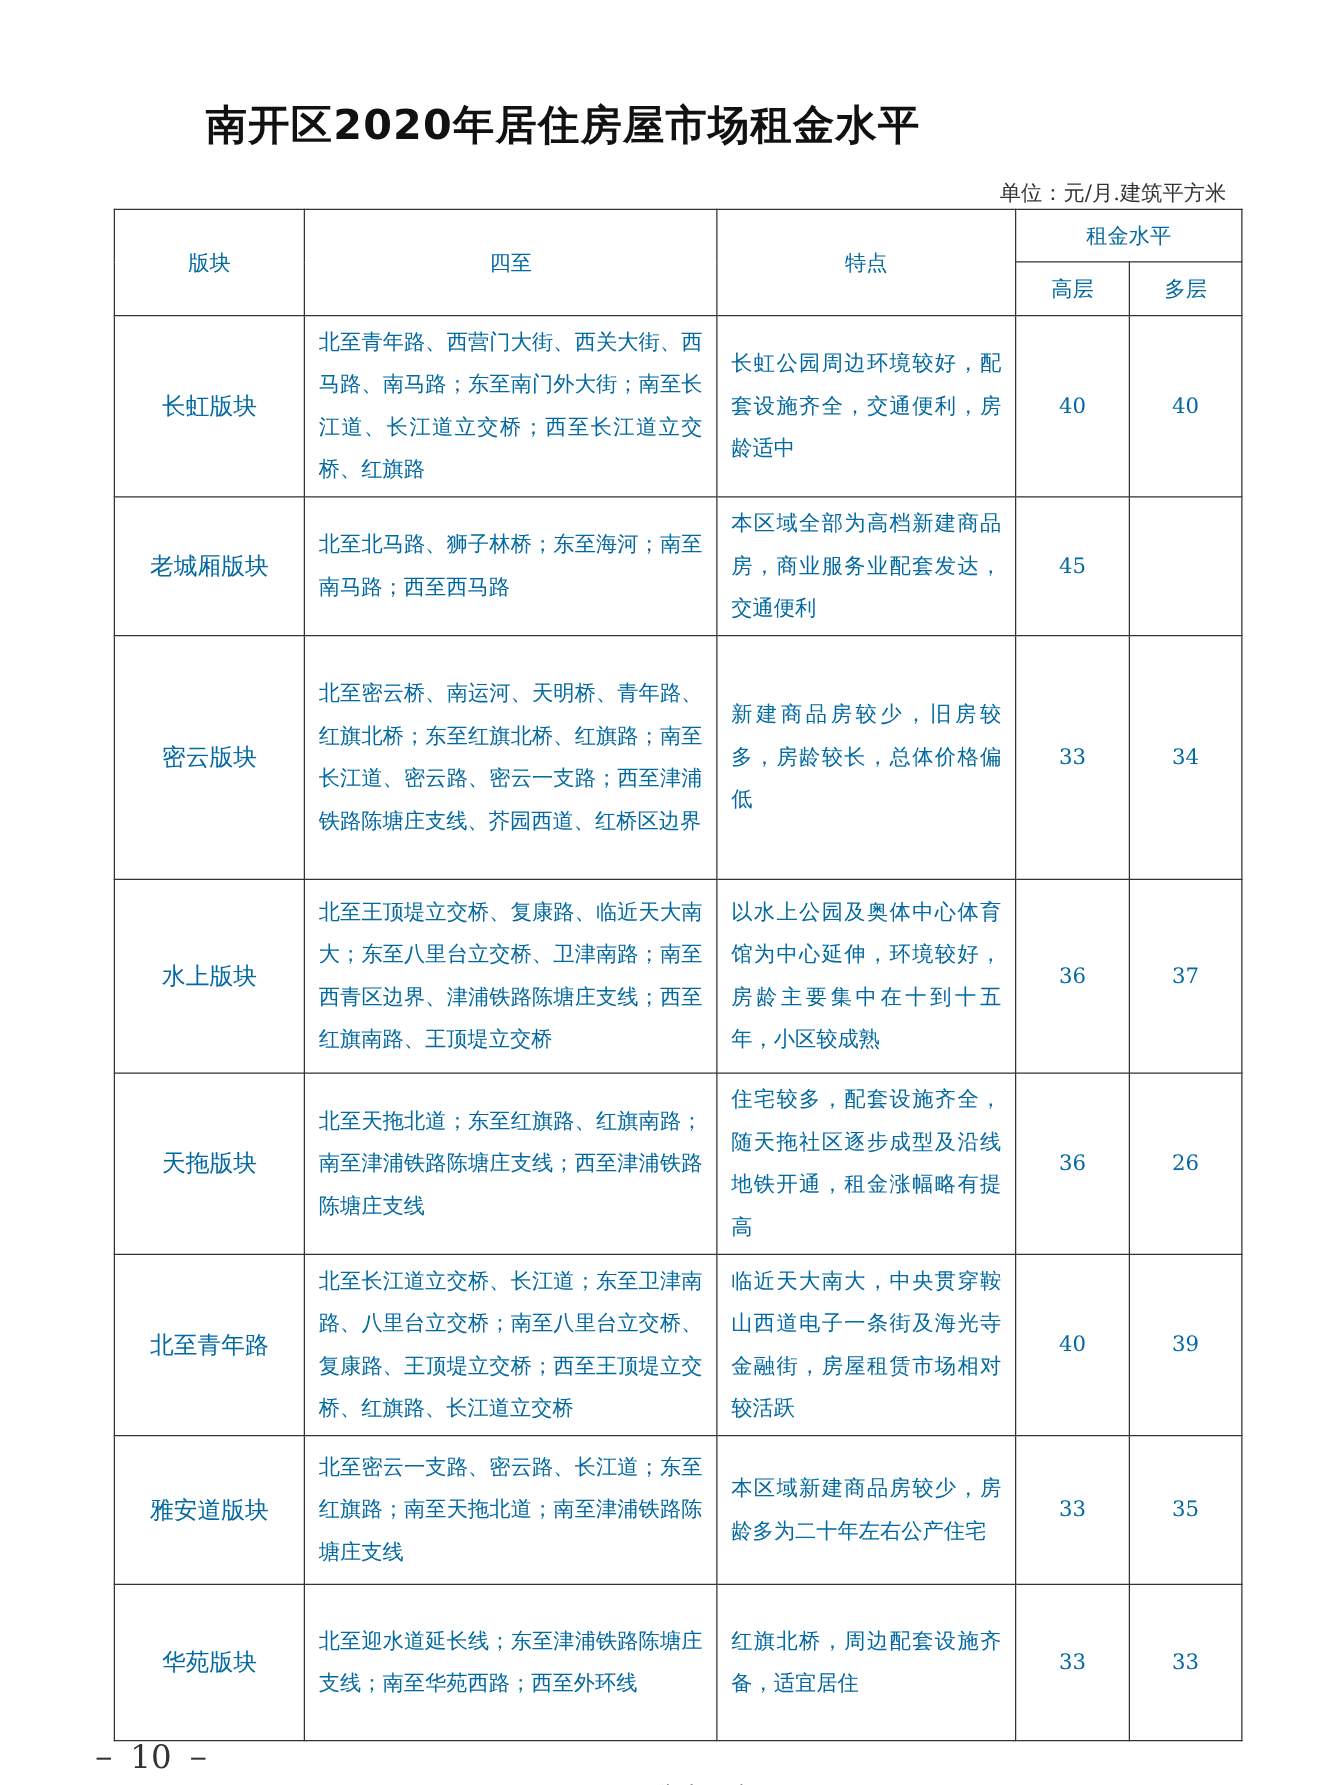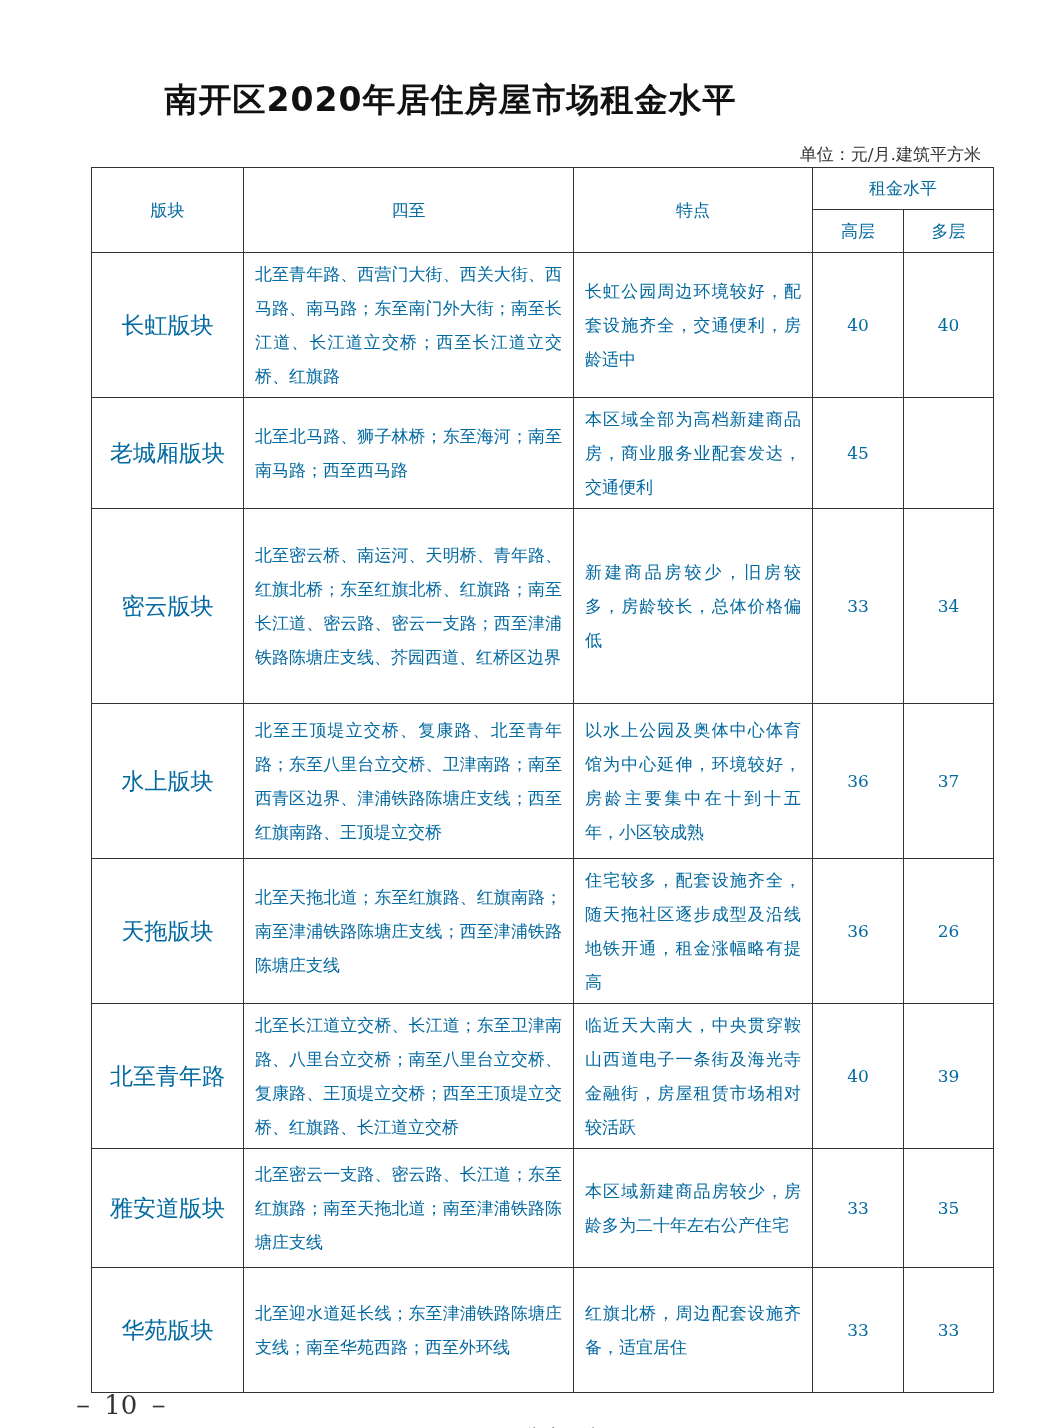--- a/index.html
+++ b/index.html
@@ -7,21 +7,21 @@
        font-family:"DejaVu Serif","Liberation Serif",serif;color:#222;}
   .title{position:absolute;top:78px;left:0;width:901px;text-align:center;
          font-family:"DejaVu Sans","Liberation Sans",sans-serif;font-weight:bold;
          font-size:33px;letter-spacing:1px;color:#111;}
   .unit{position:absolute;top:143px;right:76px;font-size:17px;color:#333;}
   table{position:absolute;top:167px;left:91px;width:902px;border-collapse:collapse;
         table-layout:fixed;}
   td,th{border:1.5px solid #333;font-weight:normal;font-size:17px;color:#0369a1;
         vertical-align:middle;}
   th{text-align:center;}
-  td.name{text-align:center;font-size:23px;}
+  td.name{text-align:center;font-size:19px;}
   td.txt{padding:4px 11px;line-height:34px;text-align:justify;}
   td.num{text-align:center;font-size:17px;}
   .page-num{position:absolute;top:1388px;left:70px;font-size:26px;color:#333;}
   .watermark{position:absolute;top:1400px;left:506px;font-size:19px;color:#0f172a;
              font-family:"DejaVu Sans","Liberation Sans",sans-serif;margin-top:24px;}
 </style>
 </head>
 <body>
 
 <div class="title">南开区2020年居住房屋市场租金水平</div>
@@ -63,21 +63,21 @@
   </tr>
   <tr style="height:195px">
     <td class="name">密云版块</td>
     <td class="txt">北至密云桥、南运河、天明桥、青年路、红旗北桥；东至红旗北桥、红旗路；南至长江道、密云路、密云一支路；西至津浦铁路陈塘庄支线、芥园西道、红桥区边界</td>
     <td class="txt">新建商品房较少，旧房较多，房龄较长，总体价格偏低</td>
     <td class="num">33</td>
     <td class="num">34</td>
   </tr>
   <tr style="height:155px">
     <td class="name">水上版块</td>
-    <td class="txt">北至王顶堤立交桥、复康路、北至青年路；东至八里台立交桥、卫津南路；南至西青区边界、津浦铁路陈塘庄支线；西至红旗南路、王顶堤立交桥</td>
+    <td class="txt">北至王顶堤立交桥、复康路、临近天大南大；东至八里台立交桥、卫津南路；南至西青区边界、津浦铁路陈塘庄支线；西至红旗南路、王顶堤立交桥</td>
     <td class="txt">以水上公园及奥体中心体育馆为中心延伸，环境较好，房龄主要集中在十到十五年，小区较成熟</td>
     <td class="num">36</td>
     <td class="num">37</td>
   </tr>
   <tr style="height:120px">
     <td class="name">天拖版块</td>
     <td class="txt">北至天拖北道；东至红旗路、红旗南路；南至津浦铁路陈塘庄支线；西至津浦铁路陈塘庄支线</td>
     <td class="txt">住宅较多，配套设施齐全，随天拖社区逐步成型及沿线地铁开通，租金涨幅略有提高</td>
     <td class="num">36</td>
     <td class="num">26</td>

